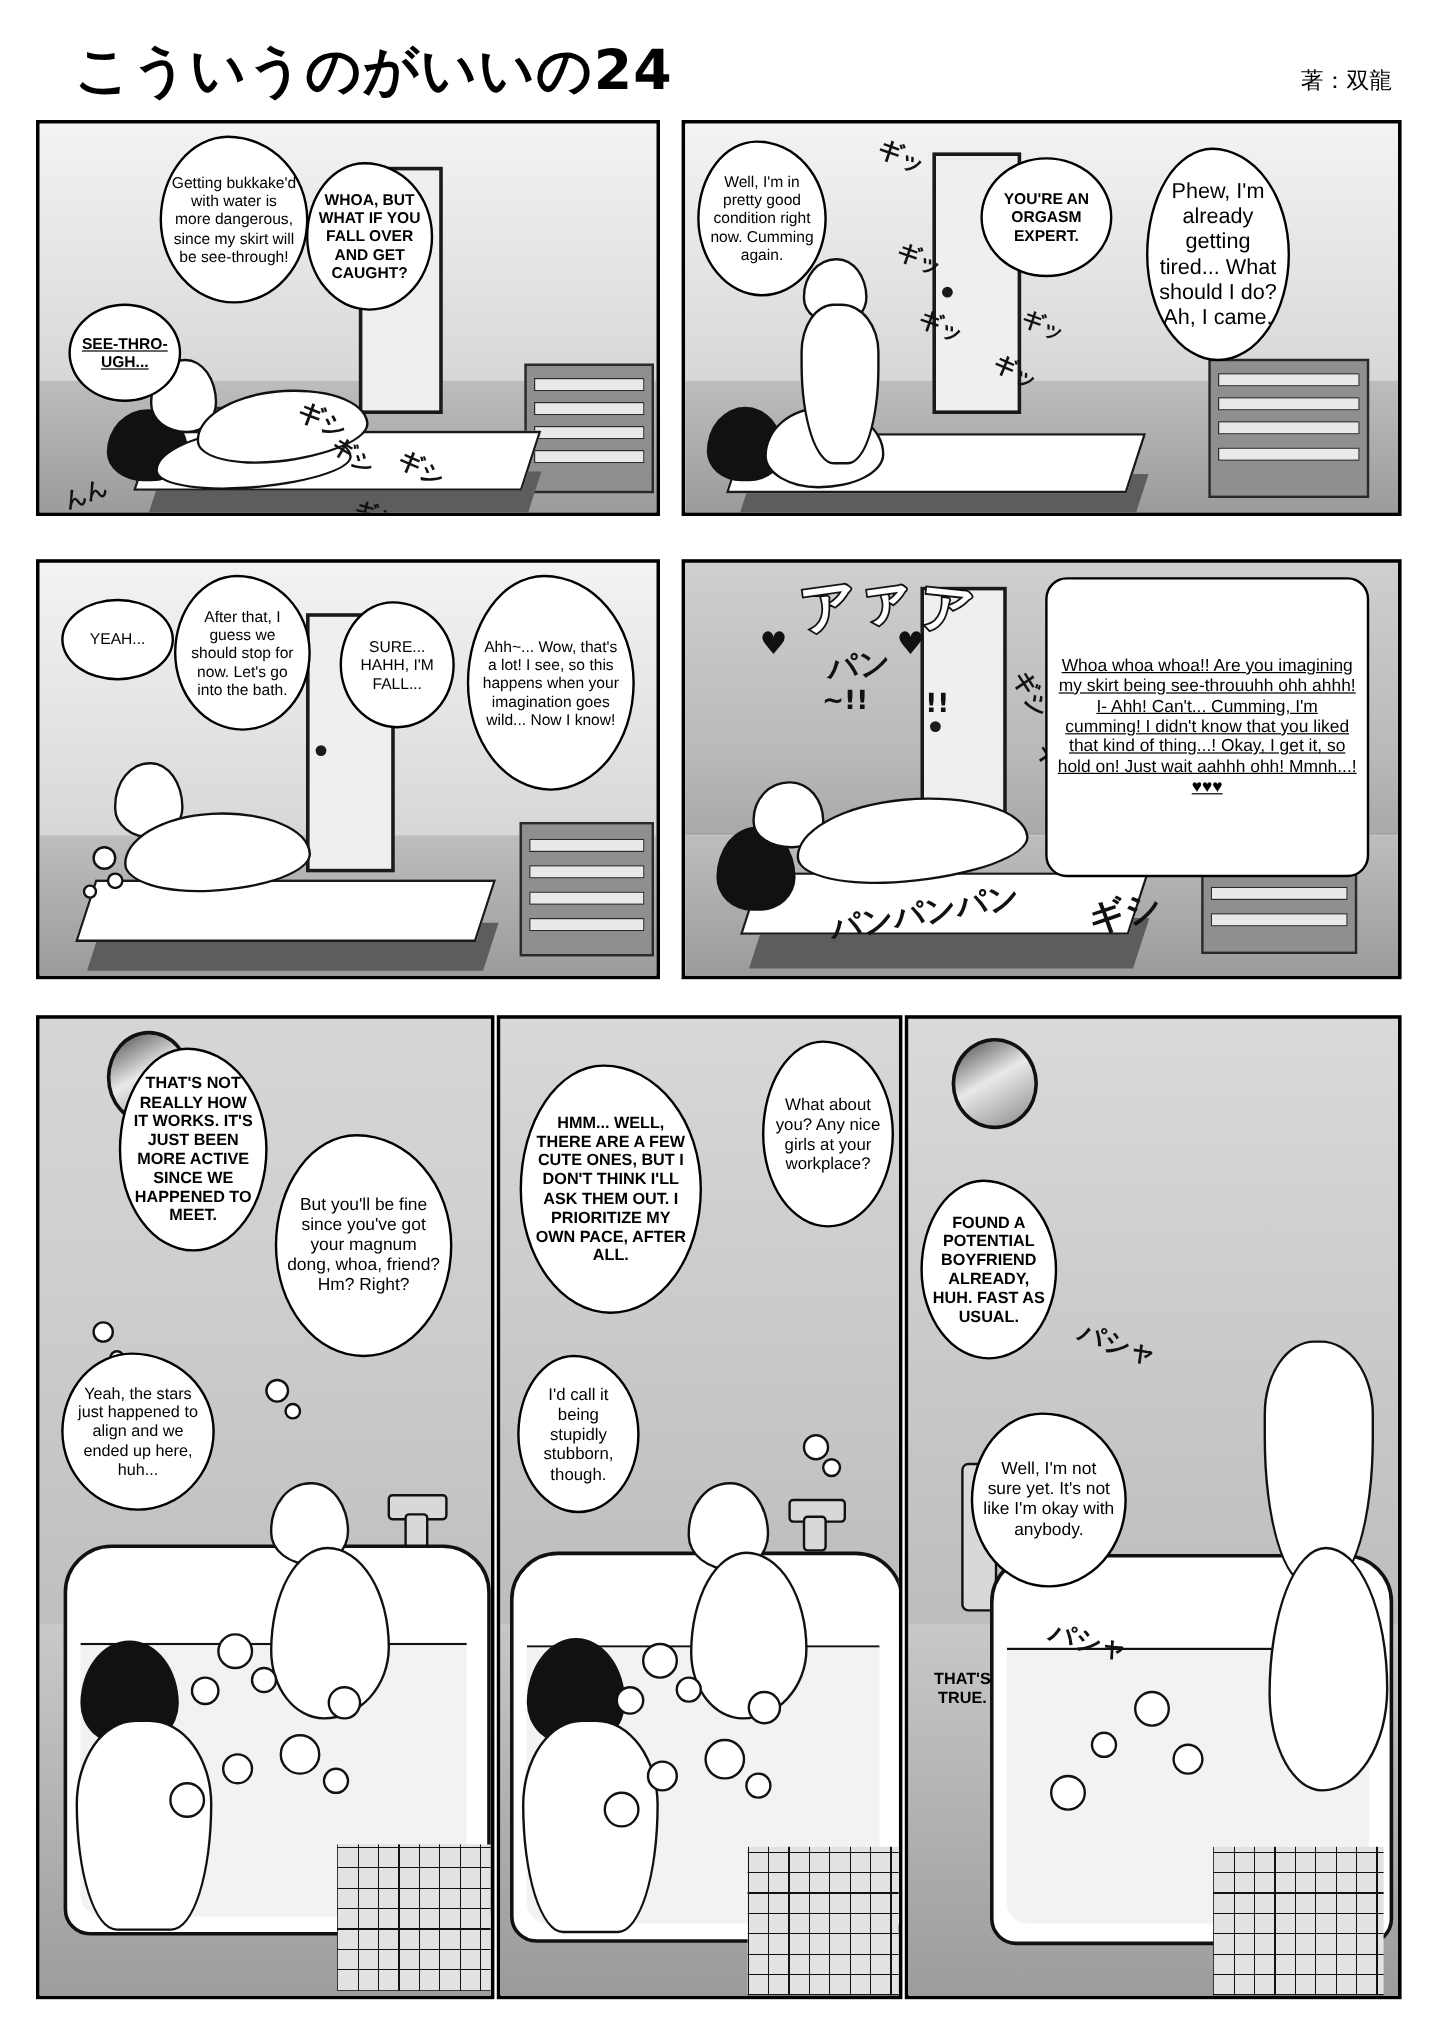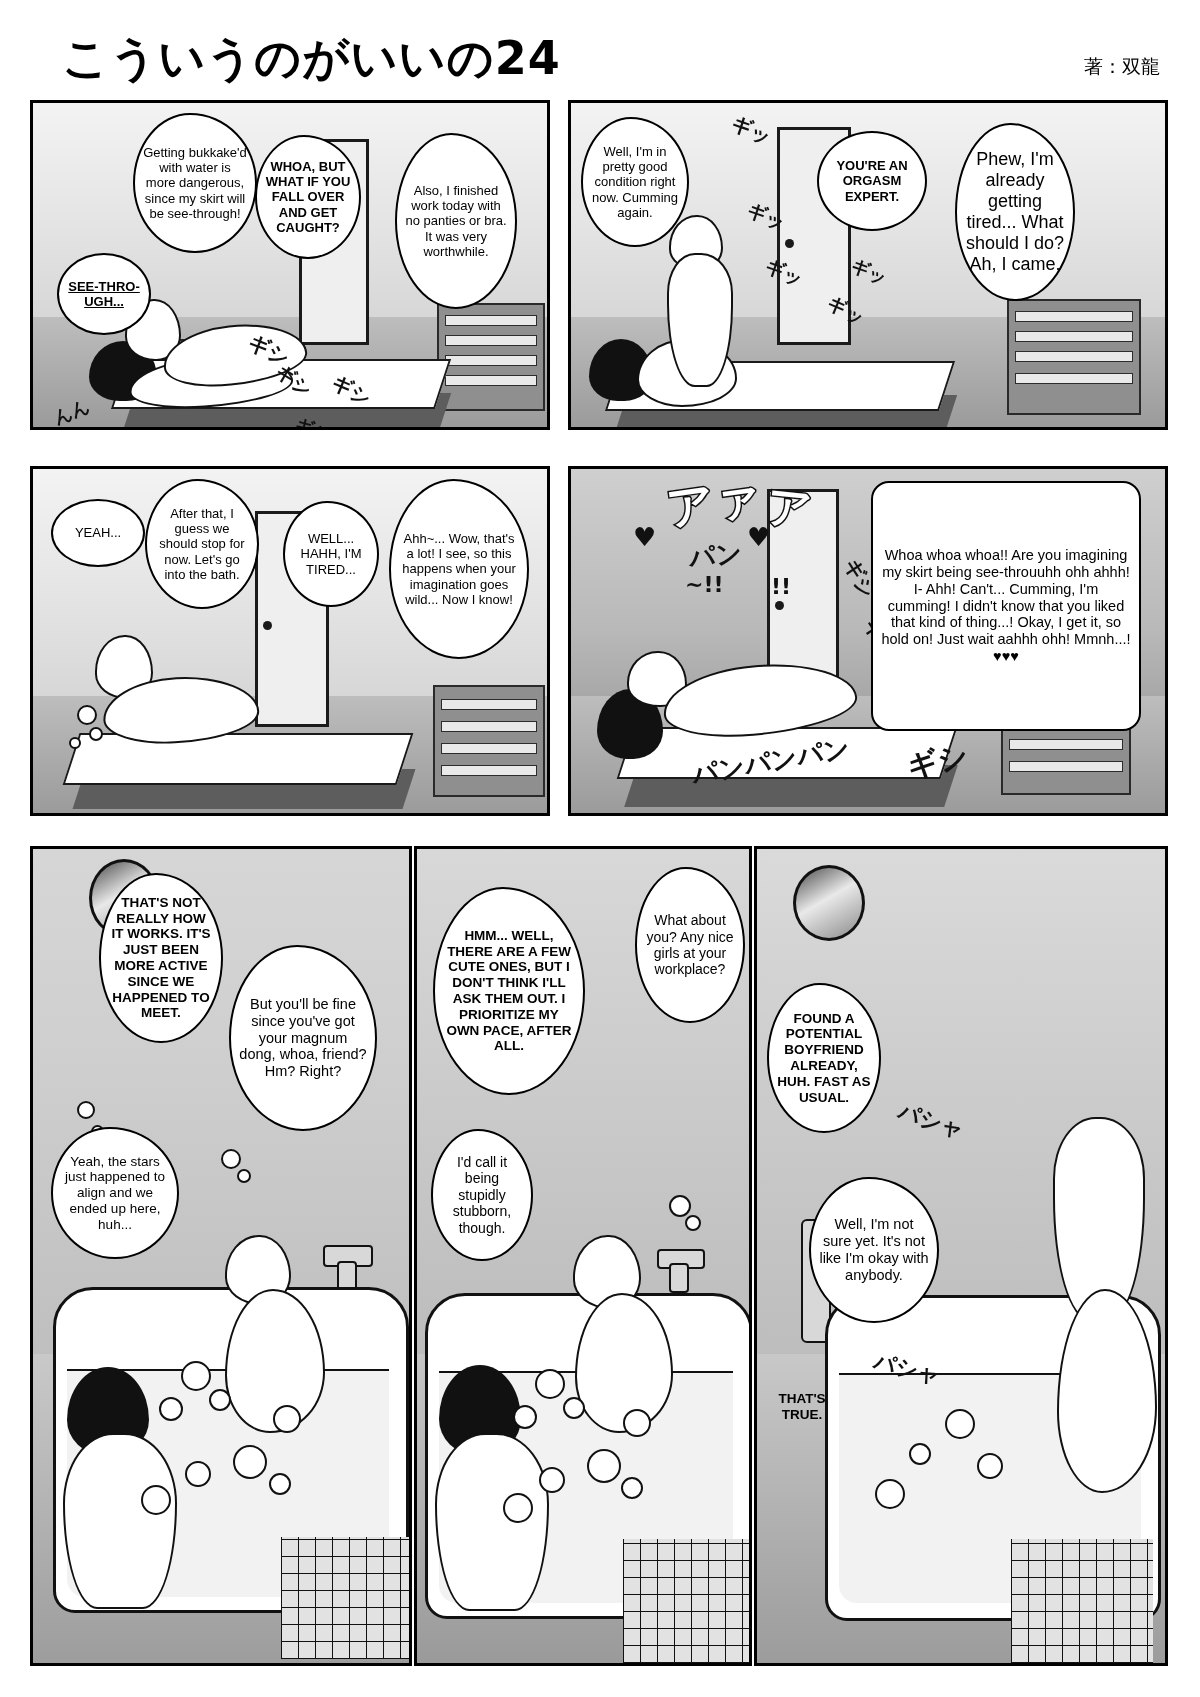--- a/index.html
+++ b/index.html
@@ -189,21 +189,21 @@
     align-items: center;
     justify-content: center;
     text-align: center;
     box-sizing: border-box;
     padding: 6px 8px;
     line-height: 1.17;
     font-family: "Liberation Sans", sans-serif;
   }
   .balloon.oval  { border-radius: 50% / 50%; }
   .balloon.round { border-radius: 46% 54% 50% 50% / 50%; }
-  .balloon.rect  { border-radius: 18px; }
+  .balloon.rect  { border-radius: 18px; text-decoration: underline; }
   .balloon .txt {
     display: block;
     width: 100%;
   }
 </style>
 </head>
 <body>
 
 <div class="header">
   <div class="title">こういうのがいいの24</div>
@@ -243,23 +243,20 @@
 
     <div class="balloon oval" style="left:24px; top:150px; width:94px; height:82px; font-size:13px; font-weight:bold;text-decoration:underline;">
       <span class="txt">SEE-THRO-UGH...</span>
     </div>
     <div class="balloon round" style="left:100px; top:10px; width:124px; height:140px; font-size:13px;">
       <span class="txt">Getting bukkake'd with water is more dangerous, since my skirt will be see-through!</span>
     </div>
     <div class="balloon round" style="left:222px; top:32px; width:106px; height:124px; font-size:13px; font-weight:bold;">
       <span class="txt">WHOA, BUT WHAT IF YOU FALL OVER AND GET CAUGHT?</span>
     </div>
-    <div class="balloon round" style="left:362px; top:30px; width:122px; height:176px; font-size:13px;">
-      <span class="txt">Also, I finished work today with no panties or bra. It was very worthwhile.</span>
-    </div>
   </div>
 
   <div class="panel" style="left:568px; top:100px; width:600px; height:330px;">
     <div class="art">
       <div class="wall" style="height:66%"></div>
       <div class="floorband" style="height:34%"></div>
       <div class="door" style="left:206px; top:24px; width:68px; height:212px;"></div>
       <div class="doorknob" style="left:214px; top:136px;"></div>
       <div class="shelf" style="left:436px; top:196px; width:130px; height:112px;">
         <div class="slot" style="top:10px;"></div>
@@ -312,21 +309,21 @@
       <div class="bubble-cluster" style="left:36px; top:268px; width:8px; height:8px;"></div>
     </div>
 
     <div class="balloon oval" style="left:18px; top:30px; width:94px; height:68px; font-size:13px;">
       <span class="txt">YEAH...</span>
     </div>
     <div class="balloon round" style="left:112px; top:10px; width:114px; height:130px; font-size:13px;">
       <span class="txt">After that, I guess we should stop for now. Let's go into the bath.</span>
     </div>
     <div class="balloon round" style="left:250px; top:32px; width:96px; height:106px; font-size:13px;">
-      <span class="txt">WELL... HAHH, I'M TIRED...</span>
+      <span class="txt">SURE... HAHH, I'M FALL...</span>
     </div>
     <div class="balloon round" style="left:356px; top:10px; width:140px; height:180px; font-size:13px;">
       <span class="txt">Ahh~... Wow, that's a lot! I see, so this happens when your imagination goes wild... Now I know!</span>
     </div>
   </div>
 
   <div class="panel" style="left:568px; top:466px; width:600px; height:350px;">
     <div class="art">
       <div class="wall dark" style="height:66%"></div>
       <div class="floorband" style="height:34%"></div>

